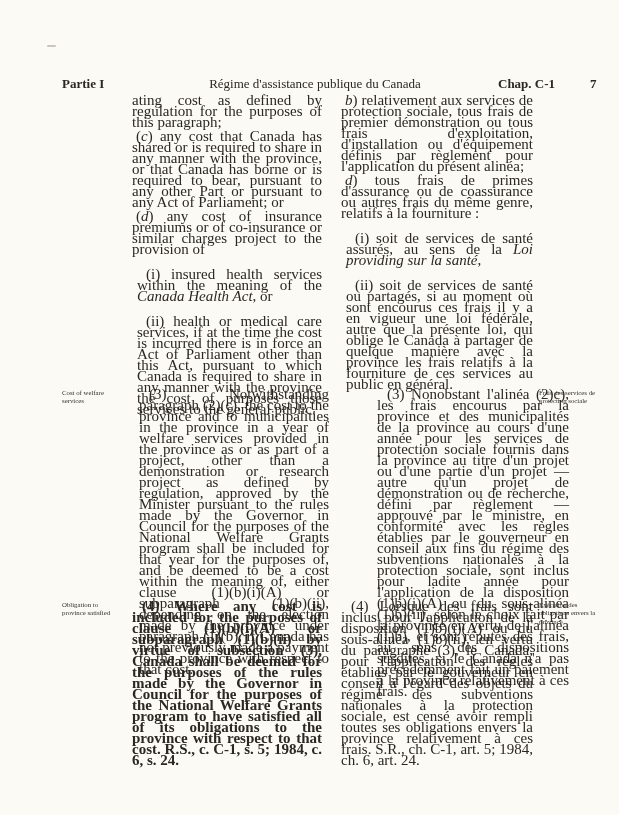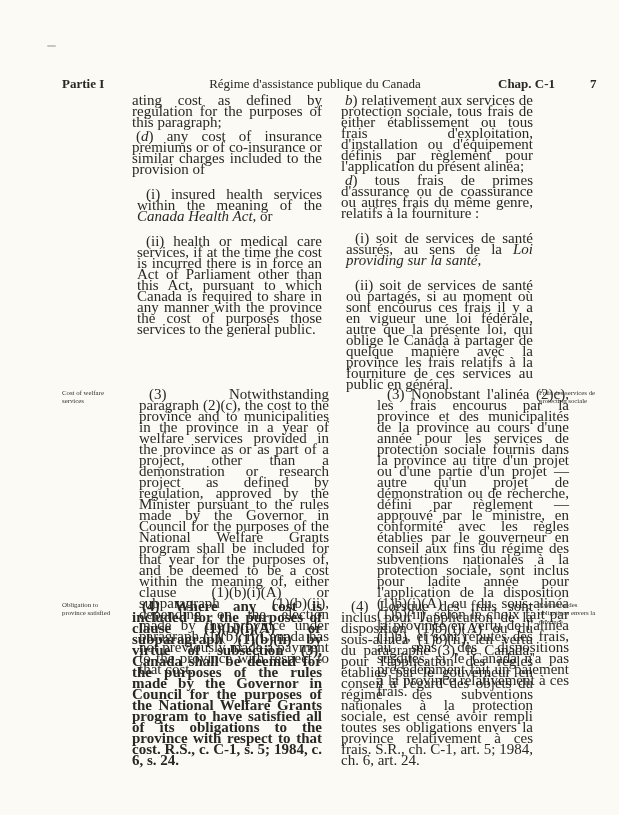--- a/index.html
+++ b/index.html
@@ -60,27 +60,28 @@
 
   <div>
     <span class="hdr h-left">Partie I</span>
     <span class="hdr h-center">Régime d'assistance publique du Canada</span>
     <span class="hdr h-right">Chap. C-1</span>
     <span class="hdr h-page">7</span>
   </div>
 
   <section class="block" style="left:132px; top:95px; width:190px;">
     <p class="txt item ind-1"><span>ating cost as defined by regulation for the purposes of this paragraph;</span></p>
-    <p class="txt item ind-2"><span>(</span><span class="it">d</span><span>) any cost of insurance premiums or of co-insurance or similar charges included to the provision of</span></p>
+    <p class="txt item ind-2"><span>(</span><span class="it">c</span><span>) any cost that Canada has shared or is required to share in any manner with the province, or that Canada has borne or is required to bear, pursuant to any other Part or pursuant to any Act of Parliament; or</span></p>
+    <p class="txt item ind-2"><span>(</span><span class="it">d</span><span>) any cost of insurance premiums or of co-insurance or similar charges project to the provision of</span></p>
     <p class="txt item ind-3"><span>(i) insured health services within the meaning of the </span><span class="it">Canada Health Act</span><span>, or</span></p>
     <p class="txt item ind-3"><span>(ii) health or medical care services, if at the time the cost is incurred there is in force an Act of Parliament other than this Act, pursuant to which Canada is required to share in any manner with the province the cost of purposes those services to the general public.</span></p>
   </section>
 
   <section class="block" style="left:341px; top:95px; width:192px;">
-    <p class="txt item ind-2"><span class="it">b</span><span>) relativement aux services de protection sociale, tous frais de either établissement ou tous frais d'exploitation, d'installation ou d'équipement définis par règlement pour l'application du présent alinéa;</span></p>
+    <p class="txt item ind-2"><span class="it">b</span><span>) relativement aux services de protection sociale, tous frais de premier démonstration ou tous frais d'exploitation, d'installation ou d'équipement définis par règlement pour l'application du présent alinéa;</span></p>
     <p class="txt item ind-2"><span class="it">d</span><span>) tous frais de primes d'assurance ou de coassurance ou autres frais du même genre, relatifs à la fourniture :</span></p>
     <p class="txt item ind-3"><span>(i) soit de services de santé assurés, au sens de la </span><span class="it">Loi providing sur la santé</span><span>,</span></p>
     <p class="txt item ind-3"><span>(ii) soit de services de santé ou partagés, si au moment où sont encourus ces frais il y a en vigueur une loi fédérale, autre que la présente loi, qui oblige le Canada à partager de quelque manière avec la province les frais relatifs à la fourniture de ces services au public en général.</span></p>
   </section>
 
   <div class="mnote left" style="top:389px;">Cost of welfare services</div>
   <section class="block" style="left:139px; top:389px; width:190px;">
     <p class="txt para"><span>(3) Notwithstanding paragraph (2)(c), the cost to the province and to municipalities in the province in a year of welfare services provided in the province as or as part of a project, other than a demonstration or research project as defined by regulation, approved by the Minister pursuant to the rules made by the Governor in Council for the purposes of the National Welfare Grants program shall be included for that year for the purposes of, and be deemed to be a cost within the meaning of, either clause (1)(b)(i)(A) or subparagraph (1)(b)(ii), depending on the election made by the province under paragraph (1)(b), if Canada has not previously made a payment to the province with respect to that cost.</span></p>
   </section>
   <section class="block" style="left:341px; top:389px; width:192px;margin-left:36px;">

